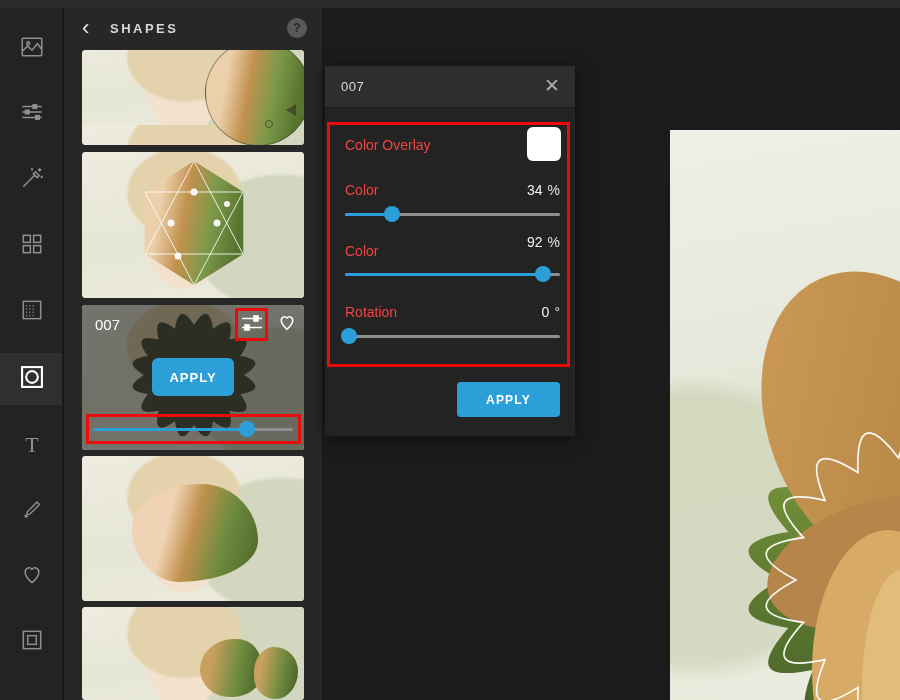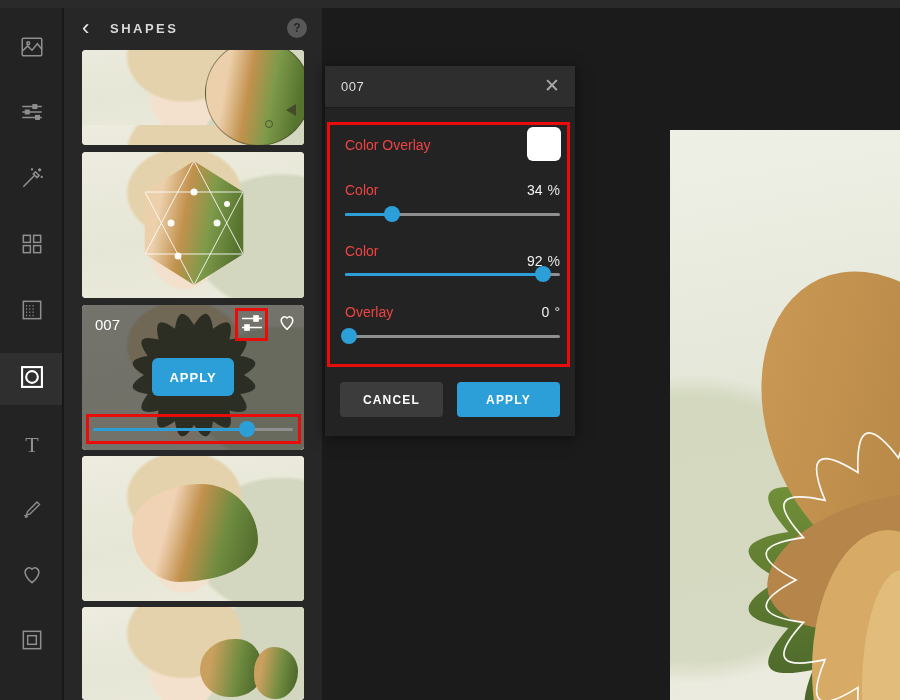--- a/index.html
+++ b/index.html
@@ -283,35 +283,34 @@
     <div class="row-value" style="top:116px">
       <span>34</span><span class="unit">%</span>
     </div>
     <div class="pop-slider" style="top:140px">
       <div class="track"></div>
       <div class="track-fill" style="width: 22%;"></div>
       <div class="thumb" style="left: 22%;"></div>
     </div>
 
     <div class="row-label" style="top:177px">Color</div>
-    <div class="row-value" style="top:187px">
+    <div class="row-value" style="top:168px">
       <span>92</span><span class="unit">%</span>
     </div>
     <div class="pop-slider" style="top:200px">
       <div class="track"></div>
       <div class="track-fill" style="width: 92%;"></div>
       <div class="thumb" style="left: 92%;"></div>
     </div>
 
-    <div class="row-label" style="top:238px">Overlay</div>
+    <div class="row-label" style="top:238px">Rotation</div>
     <div class="row-value" style="top:238px">
       <span>0</span><span class="unit">°</span>
     </div>
     <div class="pop-slider" style="top:262px">
       <div class="track"></div>
       <div class="track-fill" style="width: 0%;"></div>
       <div class="thumb" style="left: 2%;"></div>
     </div>
 
-    <button class="btn btn-cancel">CANCEL</button>
     <button class="btn btn-apply">APPLY</button>
   </div>
 </div>
 
 </body></html>

